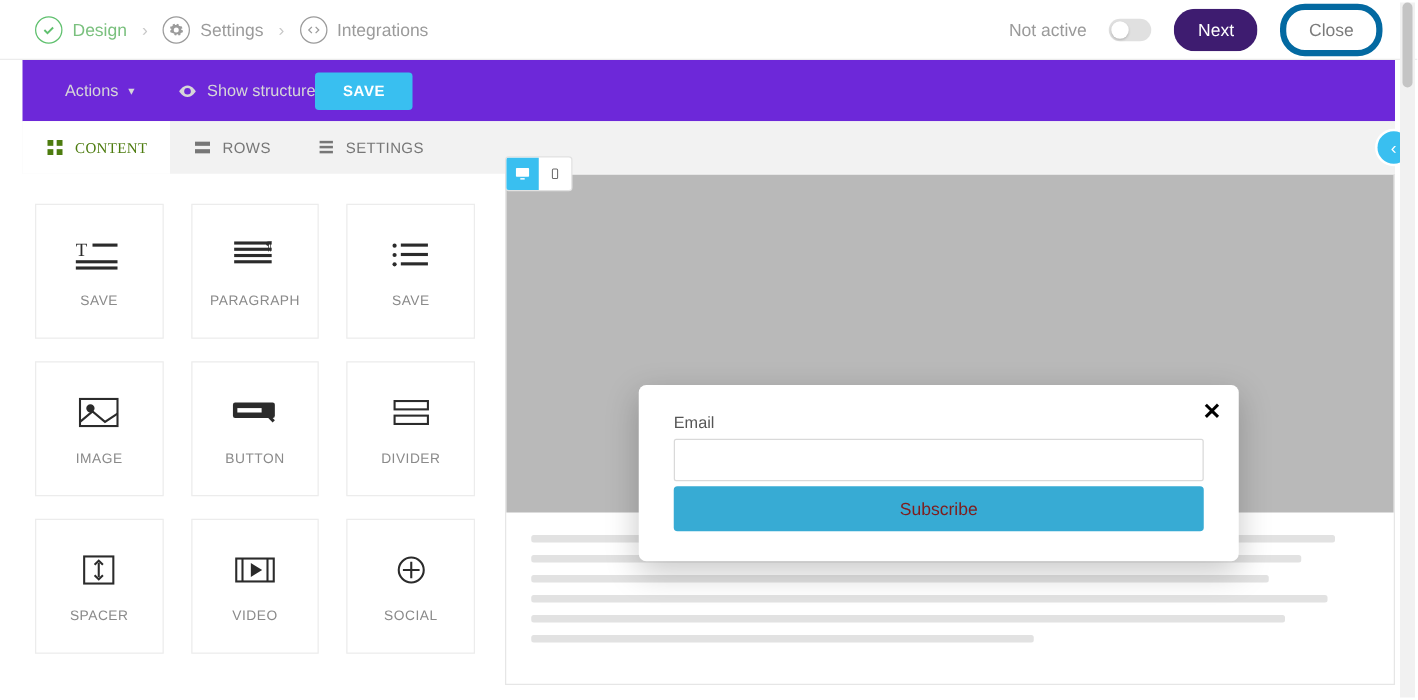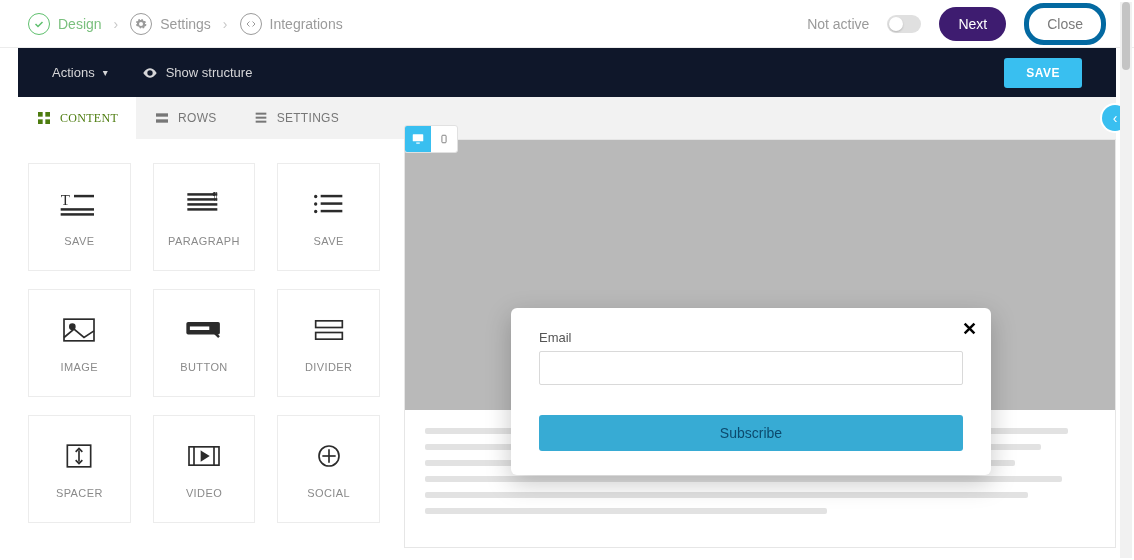--- a/index.html
+++ b/index.html
@@ -16,21 +16,21 @@
 
   .topright { display: flex; align-items: center; gap: 18px; }
   .na-text { color: #9a9a9a; font-size: 14px; }
   .toggle { width: 34px; height: 18px; background: #e0e0e0; border-radius: 10px; position: relative; }
   .toggle::after { content: ''; position: absolute; width: 14px; height: 14px; background: #fff; border-radius: 50%; top: 2px; left: 2px; box-shadow: 0 1px 2px rgba(0,0,0,.2);}
   .btn { border-radius: 20px; font-size: 14px; padding: 8px 18px; cursor: pointer; border: 1px solid transparent; }
   .btn-next { background: #3e1c70; color: #fff; }
   .btn-close { background: #fff; color: #7b7b7b; border: 5px solid #0369a1; }
 
   
-  .actionbar { background: #0f172a; height: 49px; display: flex; align-items: center; justify-content: space-between; padding: 0 34px; margin: 0 18px; color: #d6d6d8; font-size: 13px; }
+  .actionbar { background: #6d28d9; height: 49px; display: flex; align-items: center; padding: 0 34px; margin: 0 18px; color: #d6d6d8; font-size: 13px; }
   .ab-left { display: flex; align-items: center; gap: 34px; }
   .ab-item { display: inline-flex; align-items: center; gap: 8px; cursor: pointer; }
   .chev-down { font-size: 10px; }
   .eye { width: 16px; height: 16px; }
   .save-btn { background: #39bff0; color: #fff; font-size: 12px; font-weight: 700; letter-spacing: .5px; padding: 8px 22px; border-radius: 3px; border: none; cursor: pointer; }
 
   
   .tabbar { display: flex; align-items: stretch; height: 42px; margin: 0 18px; background: #f2f2f2; position: relative; }
   .tab { display: inline-flex; align-items: center; gap: 8px; padding: 0 18px; font-size: 12px; color: #777; letter-spacing: .3px; cursor: pointer; }
   .tab.active { background: #fff; color: #4d7c0f; font-family: Liberation Serif, serif; }
@@ -54,21 +54,21 @@
   .hero { background: #b9b9b9; height: 270px; width: 100%; }
   .skeleton { padding: 18px 20px; display: flex; flex-direction: column; gap: 10px; }
   .sk-line { height: 6px; background: #e2e2e2; border-radius: 2px; }
   .sk-line.w1 { width: 96%; } .sk-line.w2 { width: 92%; } .sk-line.w3 { width: 88%; } .sk-line.w4 { width: 95%; } .sk-line.w5 { width: 90%; } .sk-line.w6 { width: 60%; }
 
   
   .popup { position: absolute; width: 480px; left: 106px; top: 168px; background: #fff; border-radius: 6px; box-shadow: 0 8px 26px rgba(0,0,0,.22); padding: 22px 28px 24px; }
   .popup .x { position: absolute; top: 10px; right: 14px; font-size: 18px; font-weight: 700; cursor: pointer; }
   .popup .flabel { font-size: 13px; color: #555; margin-bottom: 6px; display: block; }
   .popup input { width: 100%; height: 34px; border: 1px solid #d9d9d9; border-radius: 2px; padding: 0 8px; font-size: 13px; }
-  .popup .subbtn { margin-top: 30px; width: 100%; padding: 10px 0; background: #37abd4; color: #0c4a6e; border: none; border-radius: 3px; font-size: 14px; cursor: pointer; }
+  .popup .subbtn { margin-top: 4px; width: 100%; padding: 10px 0; background: #37abd4; color: #7f1d1d; border: none; border-radius: 3px; font-size: 14px; cursor: pointer; }
 
   
   .outer-scroll { position: absolute; right: 2px; top: 2px; width: 12px; height: 556px; background: #f1f1f1; }
   .outer-thumb { position: absolute; top: 0; left: 2px; width: 8px; height: 68px; background: #c4c4c4; border-radius: 4px; }
 </style>
 </head>
 <body>
 
 <div class="topbar">
   <div class="breadcrumb">

